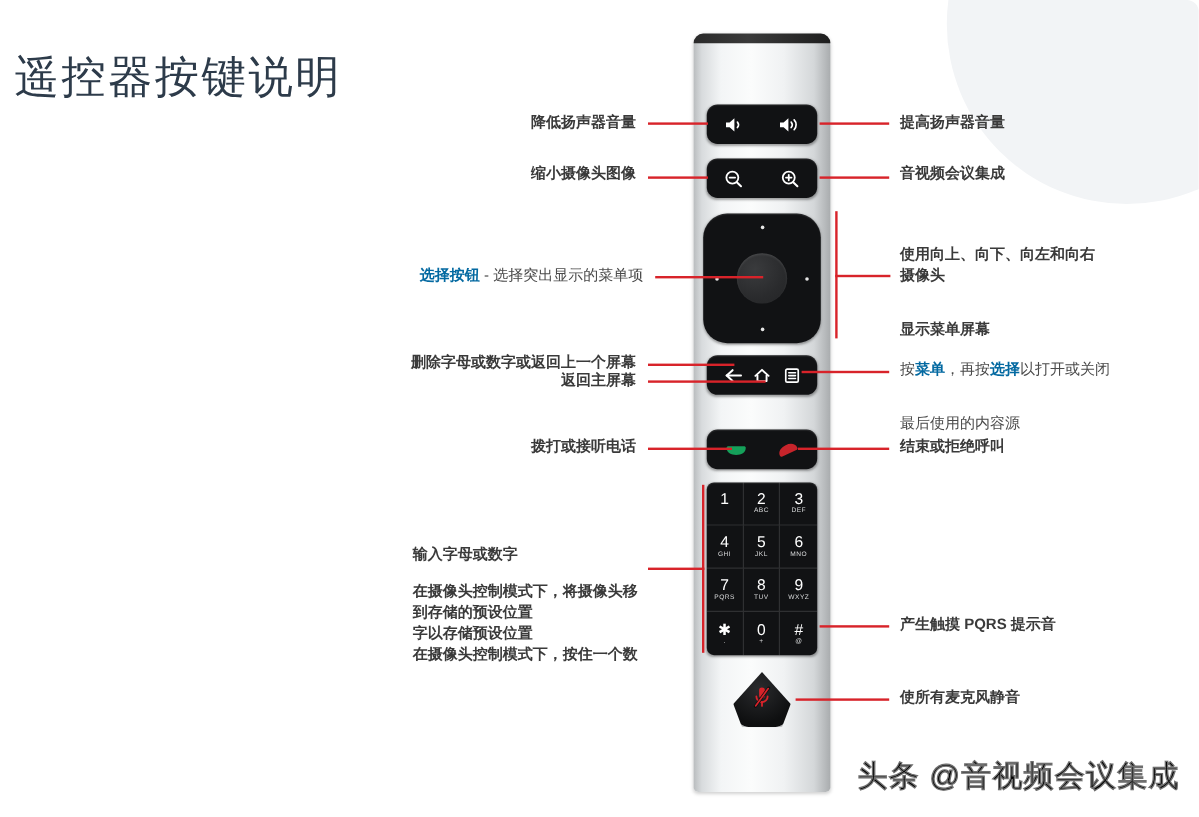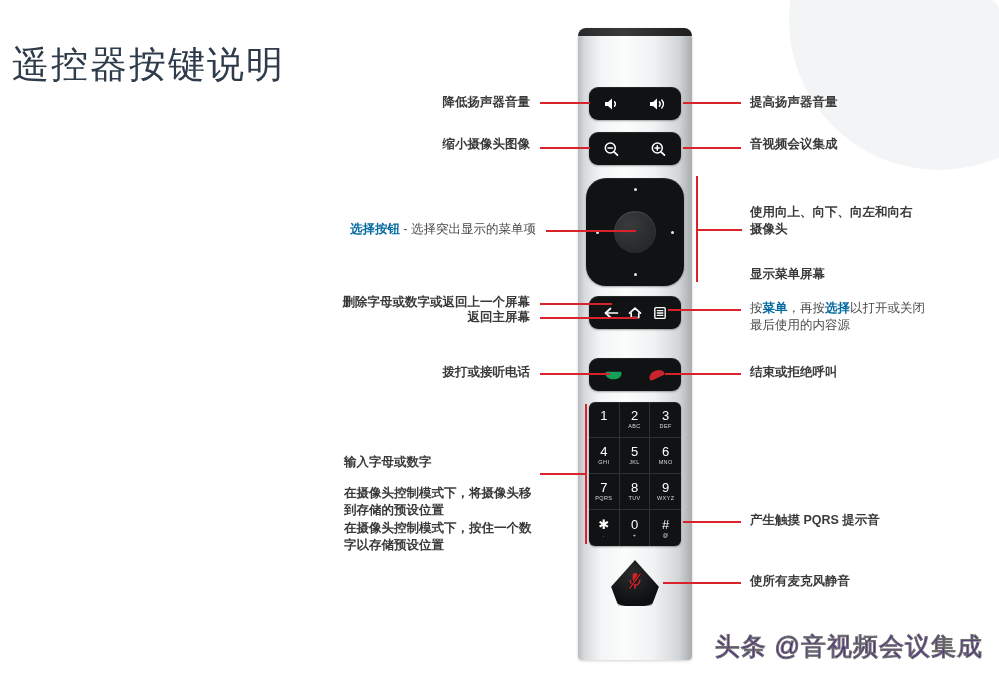--- a/index.html
+++ b/index.html
@@ -177,39 +177,39 @@
     position: absolute;
     font-size: 12.5px;
     line-height: 17px;
     color: #3a3a3a;
     z-index: 6;
     font-weight: bold;
   }
   .label.right { text-align: left; }
   .label.left  { text-align: right; }
   .label .b { font-weight: bold; color: #0369a1; margin-top: 46px; }
-  .label .n { font-weight: normal; color: #4a4a4a; }
+  .label .n { font-weight: normal; color: #4a4a4a; margin-top: 28px; }
 
   
   .lead {
     position: absolute;
     background: #d8232a;
     z-index: 4;
   }
   .lead.h { height: 2px; }
   .lead.v { width: 2px; }
 
   
   .watermark {
     position: absolute;
     right: 16px;
     bottom: 18px;
     font-size: 25px;
     letter-spacing: 1px;
-    color: #4c1d95;
+    color: #000000;
     -webkit-text-stroke: 1.1px #6e6e6e;
     text-shadow: 0 0 1px rgba(0,0,0,0.25);
     z-index: 8;
     white-space: nowrap;
   }
 </style>
 </head>
 <body>
 
 <div id="page">
@@ -409,22 +409,22 @@
   <div class="label left" style="left:280px; top:364px; width:250px;">拨打或接听电话</div>
 
   <div class="label" style="left:344px; top:454px; width:200px;">输入字母或数字</div>
 
   <div class="label" style="left:344px; top:485px; width:215px;">
     <div>在摄像头控制模式下，将摄像头移</div>
     <div>到存储的预设位置</div>
   </div>
 
   <div class="label" style="left:344px; top:520px; width:215px;">
+    <div>字以存储预设位置</div>
     <div>在摄像头控制模式下，按住一个数</div>
-    <div>字以存储预设位置</div>
   </div>
 
   <div class="label right" style="left:750px; top:94px; width:240px;">提高扬声器音量</div>
 
   <div class="label right" style="left:750px; top:136px; width:240px;">音视频会议集成</div>
 
   <div class="label right" style="left:750px; top:204px; width:235px;">
     <div>使用向上、向下、向左和向右</div>
     <div>摄像头</div>
   </div>

